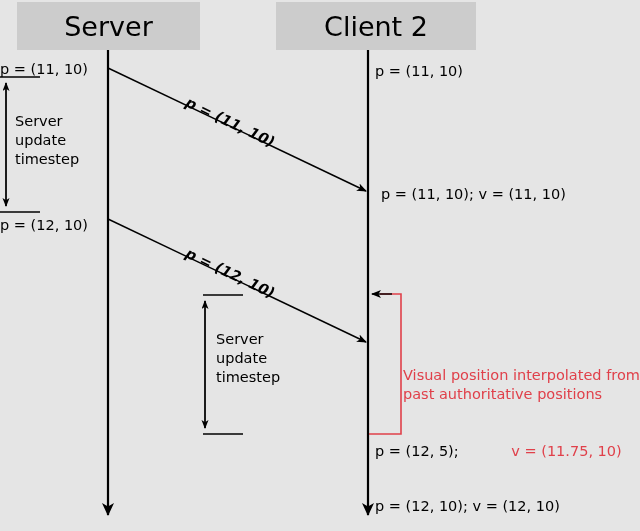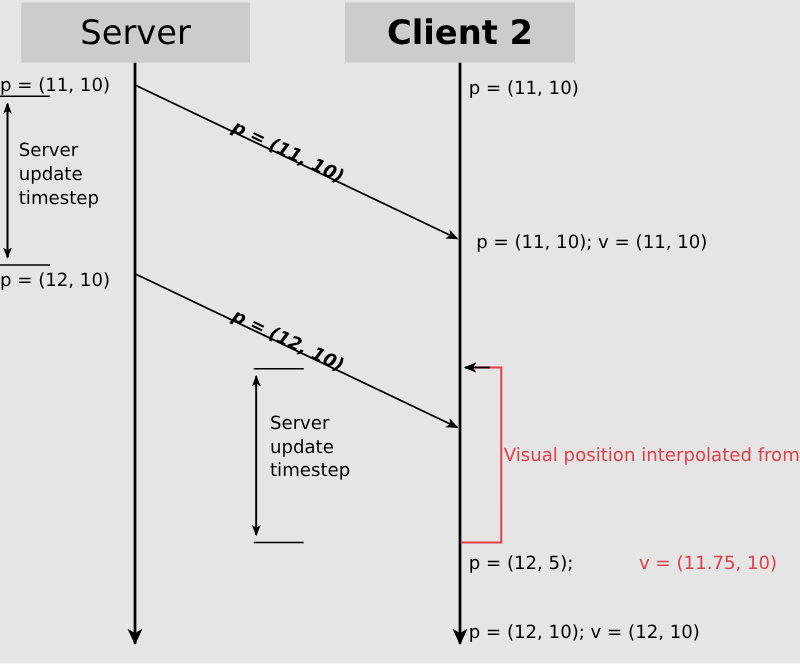--- a/index.html
+++ b/index.html
@@ -26,21 +26,21 @@
     position: absolute;
     background: #cccccc;
     display: flex;
     align-items: center;
     justify-content: center;
     font-size: 27px;
     color: #000000;
     letter-spacing: 0px;
   }
   .lane-header.server  { left: 17px;  top: 2px; width: 183px; height: 48px; }
-  .lane-header.client2 { left: 276px; top: 2px; width: 184px; height: 48px; font-weight: bold; }
+  .lane-header.client2 { left: 276px; top: 2px; width: 200px; height: 48px; }
 
   .txt {
     position: absolute;
     font-size: 14.5px;
     color: #000000;
     white-space: nowrap;
     line-height: 18px;
   }
 
   .msg-label {
@@ -154,17 +154,18 @@
 
   <div class="txt" style="left:381px; top:185px;">p = (11, 10); v = (11, 10)</div>
 
 
   <div class="txt" style="left:375px; top:442px;">
     <span class="seg-black">p = (12, 5); </span><span class="seg-red">v = (11.75, 10)</span>
   </div>
 
   <div class="txt" style="left:375px; top:485px;margin-top:12px;">p = (12, 10); v = (12, 10)</div>
 
-  <div class="red-note" style="left:403px; top:356px;">
+  <div class="red-note" style="left:403px; top:366px;">
     <div>Visual position interpolated from</div>
+    <div>past authoritative positions</div>
   </div>
 
 </div>
 
 </body></html>

